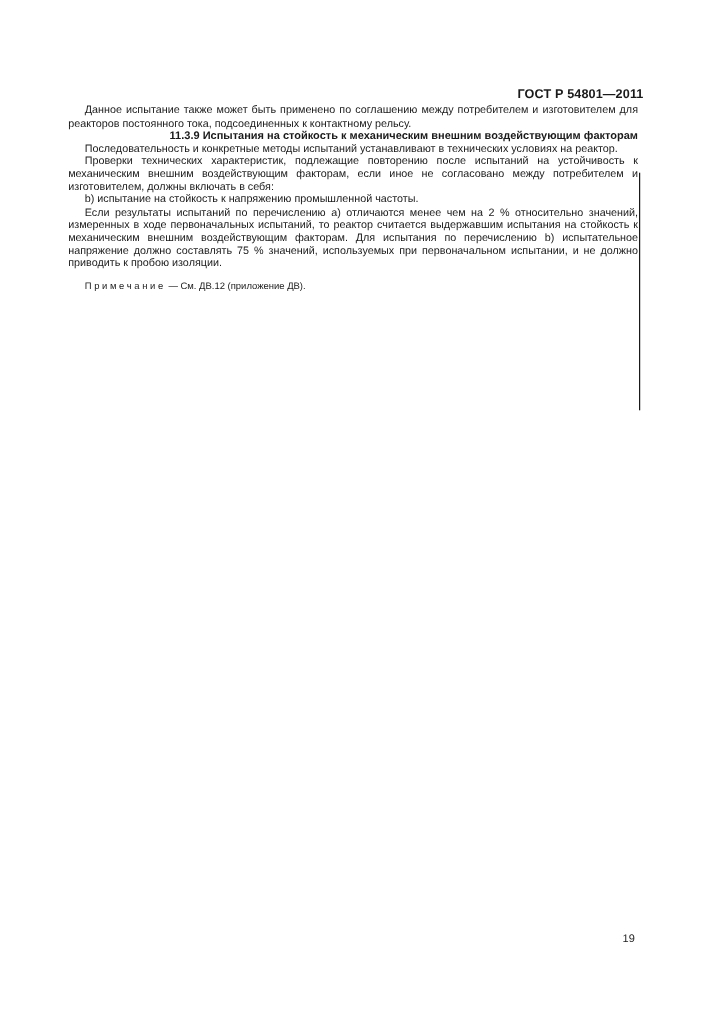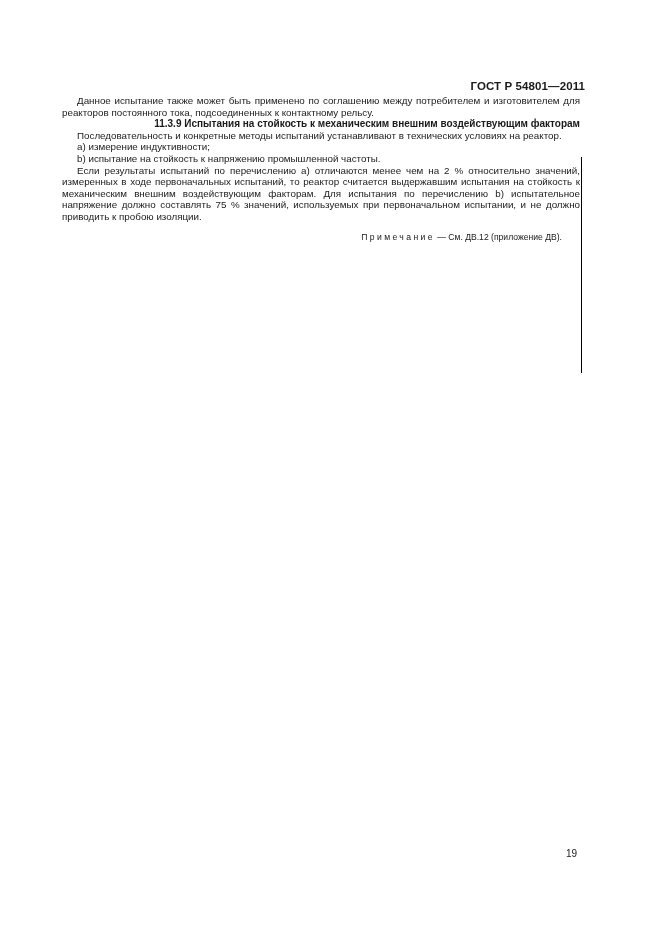--- a/index.html
+++ b/index.html
@@ -4,36 +4,36 @@
 <style>
   html, body { margin:0; padding:0; background:#ffffff; }
   body { width:661px; height:936px; position:relative; overflow:hidden;
          font-family:"Liberation Sans", sans-serif; color:#1a1a1a; }
   .header { position:absolute; top:80px; right:76px; font-weight:bold; font-size:11.5px; letter-spacing:0.1px; }
   .content { position:absolute; left:62px; top:95px; width:518px; font-size:9.8px; line-height:11.6px; }
   .p { text-align:justify; text-indent:15px; margin:0; }
   .h { font-weight:bold; margin:0; padding-left:15px; font-size:10px;text-align:right; }
   .li { margin:0; padding-left:15px; }
   .bi { font-weight:bold; font-style:italic; }
-  .note { margin:9px 18px 0 15px; font-size:8.6px;text-align:right; }
+  .note { margin:9px 8px 0 15px; font-size:8.6px; }
   .note .sp { letter-spacing:2.4px; }
   .changebar { position:absolute; left:581px; top:157px; width:1.3px; height:216px; background:#000; }
   .pagenum { position:absolute; top:848px; left:566px; font-size:10px; }
 </style>
 </head>
 <body>
 
 <div class="header">ГОСТ Р 54801—2011</div>
 
 <div class="content">
   <p class="p">Данное испытание также может быть применено по соглашению между потребителем и изготовителем для реакторов постоянного тока, подсоединенных к контактному рельсу.</p>
 
   <p class="h">11.3.9  Испытания на стойкость к механическим внешним воздействующим факторам</p>
   <p class="p">Последовательность и конкретные методы испытаний устанавливают в технических условиях на реактор.</p>
-  <p class="li">a)  измерение индуктивности;</p>
+  <p class="p">Проверки технических характеристик, подлежащие повторению после испытаний на устойчивость к механическим внешним воздействующим факторам, если иное не согласовано между потребителем и изготовителем, должны включать в себя:</p>
   <p class="li">b)  испытание на стойкость к напряжению промышленной частоты.</p>
   <p class="p">Если результаты испытаний по перечислению a) отличаются менее чем на 2 % относительно значений, измеренных в ходе первоначальных испытаний, то реактор считается выдержавшим испытания на стойкость к механическим внешним воздействующим факторам. Для испытания по перечислению b) испытательное напряжение должно составлять 75 % значений, используемых при первоначальном испытании, и не должно приводить к пробою изоляции.</p>
 
   <p class="note"><span class="sp">Примечание</span><span> — См. ДВ.12 (приложение ДВ).</span></p>
 </div>
 
 <div class="changebar"></div>
 
 <div class="pagenum">19</div>
 

